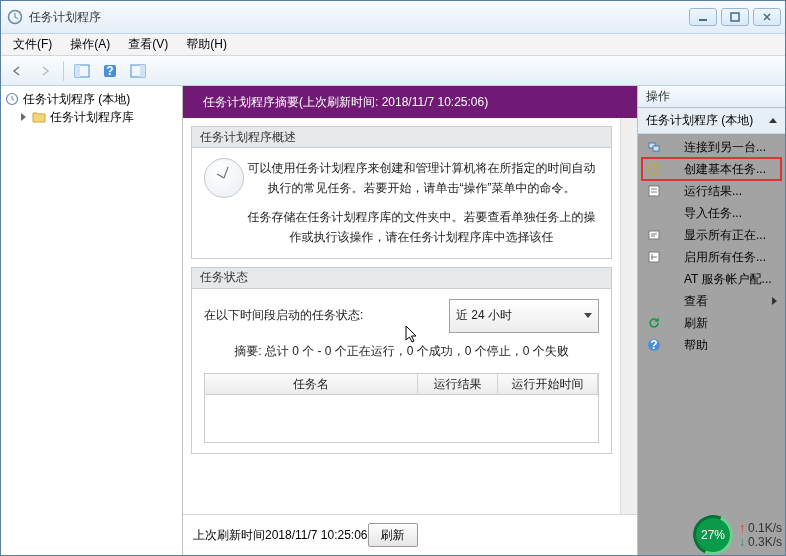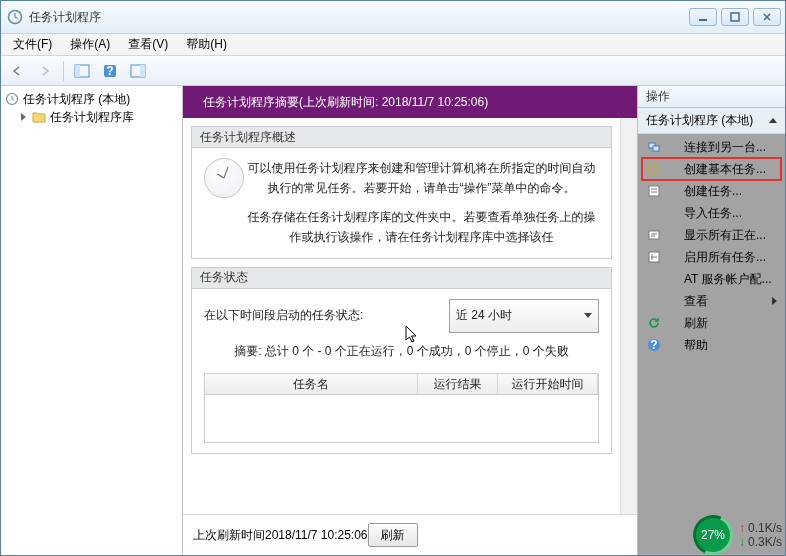--- a/index.html
+++ b/index.html
@@ -244,21 +244,21 @@
             </span>
             <span class="alabel">创建基本任务...</span>
           </div>
           <div class="action-item">
             <span class="aicon">
               <svg width="14" height="14">
                 <rect x="2" y="2" width="10" height="10" fill="#fff" stroke="#7a7a7a"></rect>
                 <path d="M4 5h6M4 8h6" stroke="#7a7a7a"></path>
               </svg>
             </span>
-            <span class="alabel">创建任务...</span>
+            <span class="alabel">运行结果...</span>
           </div>
           <div class="action-item">
             <span class="aicon"></span>
             <span class="alabel">导入任务...</span>
           </div>
           <div class="action-item">
             <span class="aicon">
               <svg width="14" height="14">
                 <rect x="2" y="3" width="10" height="8" fill="#fff" stroke="#7a7a7a"></rect>
                 <path d="M4 6h6M4 8h4" stroke="#7a7a7a"></path>

